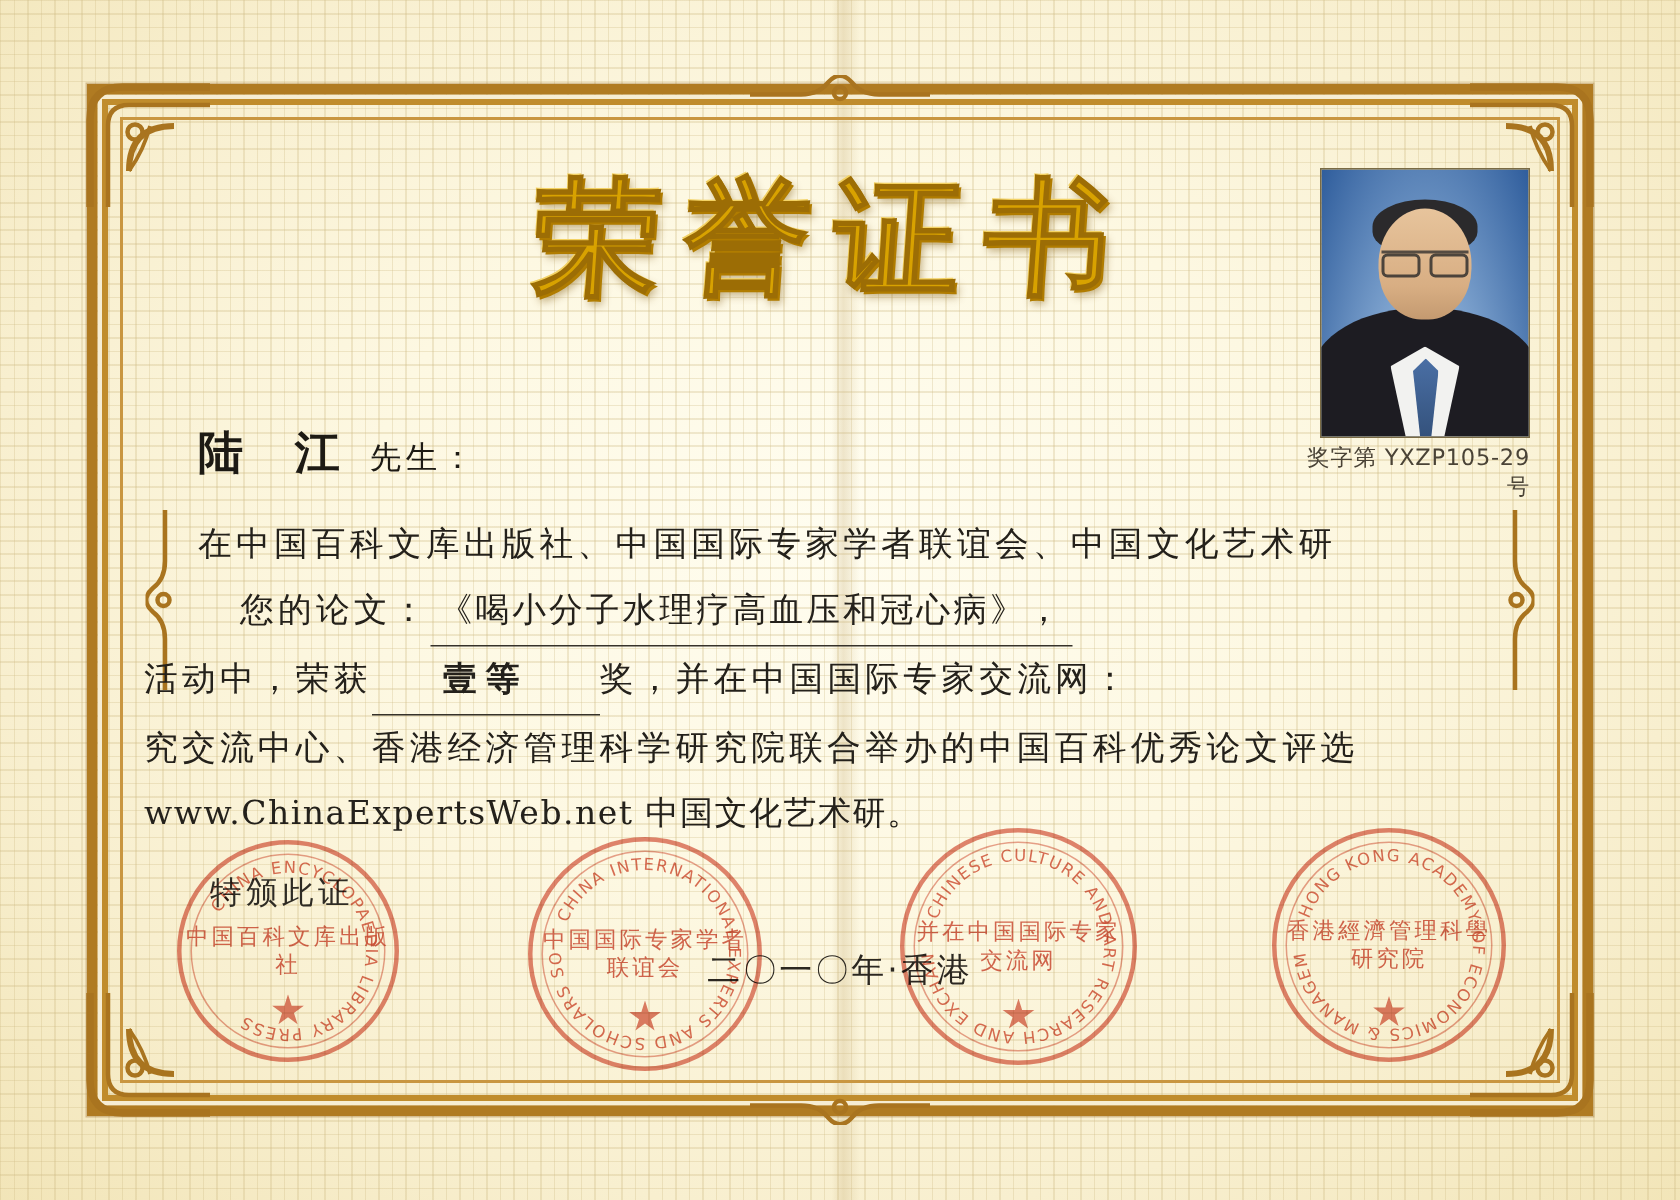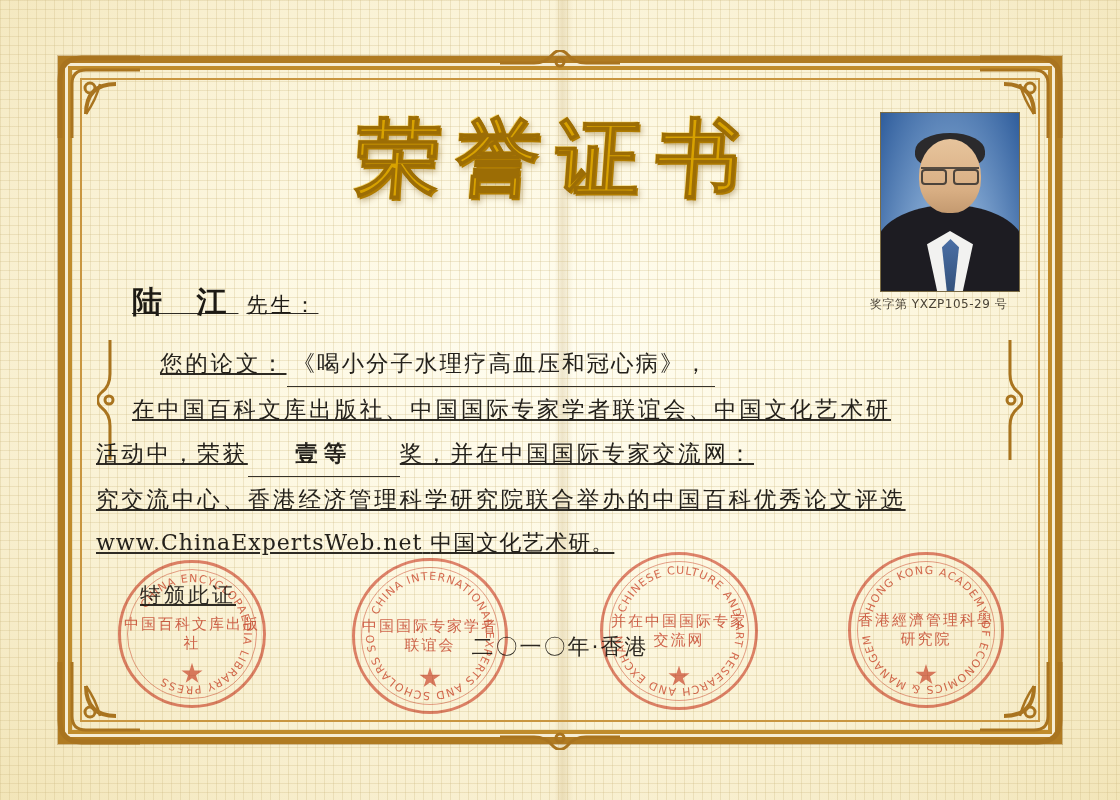--- a/index.html
+++ b/index.html
@@ -197,35 +197,34 @@
     margin-left: -8px;
     background: linear-gradient(to bottom, #4a6fa5, #34527c);
     clip-path: polygon(50% 0, 100% 16%, 72% 100%, 28% 100%, 0 16%);
   }
 
   .serial {
     position: absolute;
     right: 4px;
     top: 200px;
     width: 150px;
-    text-align: left;
+    text-align: right;
     font-family: "DejaVu Sans", "Liberation Sans", sans-serif;
-    font-size: 12px;
+    font-size: 15px;
     color: #4a4336;
     letter-spacing: 0.5px;
   }
 
   .body-text {
     position: absolute;
     left: 0;
     top: 186px;
     right: 0;
     color: #2e2b24;
     font-family: "DejaVu Serif", "Liberation Serif", serif;
-    text-decoration: underline;
   }
 
   .line { white-space: nowrap; }
 
   .recipient-line {
     margin-left: 36px;
     margin-bottom: 18px;
   }
   .recipient-name {
     font-size: 30px;
@@ -427,25 +426,25 @@
       <span>YXZP105-29</span>
       <span>号</span>
     </div>
 
     <div class="body-text">
 
       <div class="line recipient-line">
         <span class="recipient-name">陆 江</span><span class="recipient-suffix">先生：</span>
       </div>
 
+      <div class="line para-line indent-sm">在中国百科文库出版社、中国国际专家学者联谊会、中国文化艺术研</div>
+
       <div class="line para-line indent">
         <span>您的论文：</span><span class="fill-blank fill-title">《喝小分子水理疗高血压和冠心病》，</span>
       </div>
-
-      <div class="line para-line indent-sm">在中国百科文库出版社、中国国际专家学者联谊会、中国文化艺术研</div>
 
       <div class="line para-line">
         <span>活动中，荣获</span><span class="fill-blank fill-prize">壹等</span><span>奖，并在中国国际专家交流网：</span>
       </div>
 
       <div class="line para-line">究交流中心、香港经济管理科学研究院联合举办的中国百科优秀论文评选</div>
 
       <div class="line para-line url-line">
         <span>www.ChinaExpertsWeb.net</span>
         <span>中国文化艺术研。</span>

